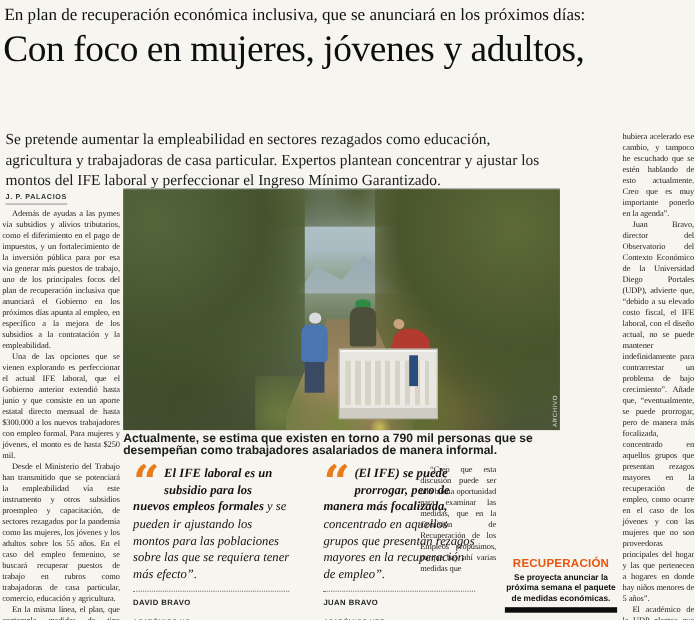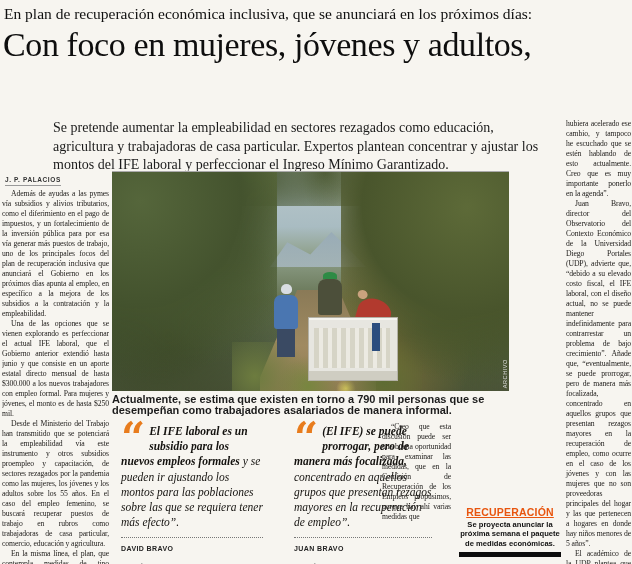--- a/index.html
+++ b/index.html
@@ -8,21 +8,21 @@
   }
   html,body{margin:0;padding:0;background:#888;}
   .page{
     position:relative;width:632px;height:564px;margin:0 auto;
     background:#f7f5f0;overflow:hidden;color:#161412;
     font-family:"Liberation Serif","DejaVu Serif",serif;
   }
   
   .kicker{position:absolute;left:4px;top:5px;width:620px;font-size:15.5px;color:#101010;}
   .headline{position:absolute;left:3px;top:26px;width:626px;font-size:34px;line-height:38px;letter-spacing:-0.4px;color:#0e0e0e;}
-  .subhead{position:absolute;left:5px;top:119px;width:498px;font-size:14px;line-height:18.5px;color:#1b1b1b;margin-left:48px;}
+  .subhead{position:absolute;left:5px;top:119px;width:498px;font-size:14px;line-height:18.5px;color:#1b1b1b;}
   .byline{position:absolute;left:5px;top:176px;font-family:"Liberation Sans","DejaVu Sans",sans-serif;
     font-size:6.5px;font-weight:bold;letter-spacing:.6px;color:#333;border-bottom:1px solid #9a9a9a;padding-bottom:2px;}
   
   .col{position:absolute;font-size:7.7px;line-height:10px;letter-spacing:-0.1px;text-align:justify;color:#1c1a18;overflow:hidden;}
   .col p{margin:0;text-indent:9px;}
   .col p.noindent{text-indent:0;}
   .col1{left:2px;top:189px;width:107px;height:375px;}
   .col4{left:382px;top:422px;width:124px;height:142px;}
   .col5{left:511px;top:119px;width:120px;height:445px;}
   .cutout-r{float:right;width:50px;height:80px;margin:83px 0 0 5px;}
@@ -80,21 +80,21 @@
   .pq2{left:294px;width:138px;}
   .q-mark{float:left;font-style:normal;font-weight:bold;font-size:42px;line-height:26px;color:var(--accent);
     margin:2px 4px 0 0;font-family:"DejaVu Serif",serif;}
   .q-bold{font-weight:bold;}
   .q-rule{border:0;border-top:1px dotted #777;margin:7px 0 3px;}
   .q-author{font-style:normal;font-family:"Liberation Sans",sans-serif;font-size:7px;font-weight:bold;letter-spacing:.4px;color:#222;}
   .q-role{font-style:normal;font-family:"Liberation Sans",sans-serif;font-size:6.2px;letter-spacing:.3px;color:#555;margin-top:1px;}
   
   .recovery{position:absolute;left:459px;top:506px;width:102px;text-align:center;
     font-family:"Liberation Sans","DejaVu Sans",sans-serif;background:#f7f5f0;}
-  .recovery .title{font-size:10.5px;font-weight:bold;letter-spacing:.2px;color:var(--box-title);text-decoration:underline;}
+  .recovery .title{font-size:10.5px;font-weight:bold;letter-spacing:.2px;color:var(--box-title);}
   .recovery .text{font-size:7.6px;line-height:9.3px;font-weight:bold;color:#111;margin-top:2px;}
   .recovery .bar{height:5px;background:#0c0c0c;margin-top:4px;}
 </style>
 </head>
 <body>
 
 <div class="page">
 
   <div class="kicker">En plan de recuperación económica inclusiva, que se anunciará en los próximos días:</div>
 

